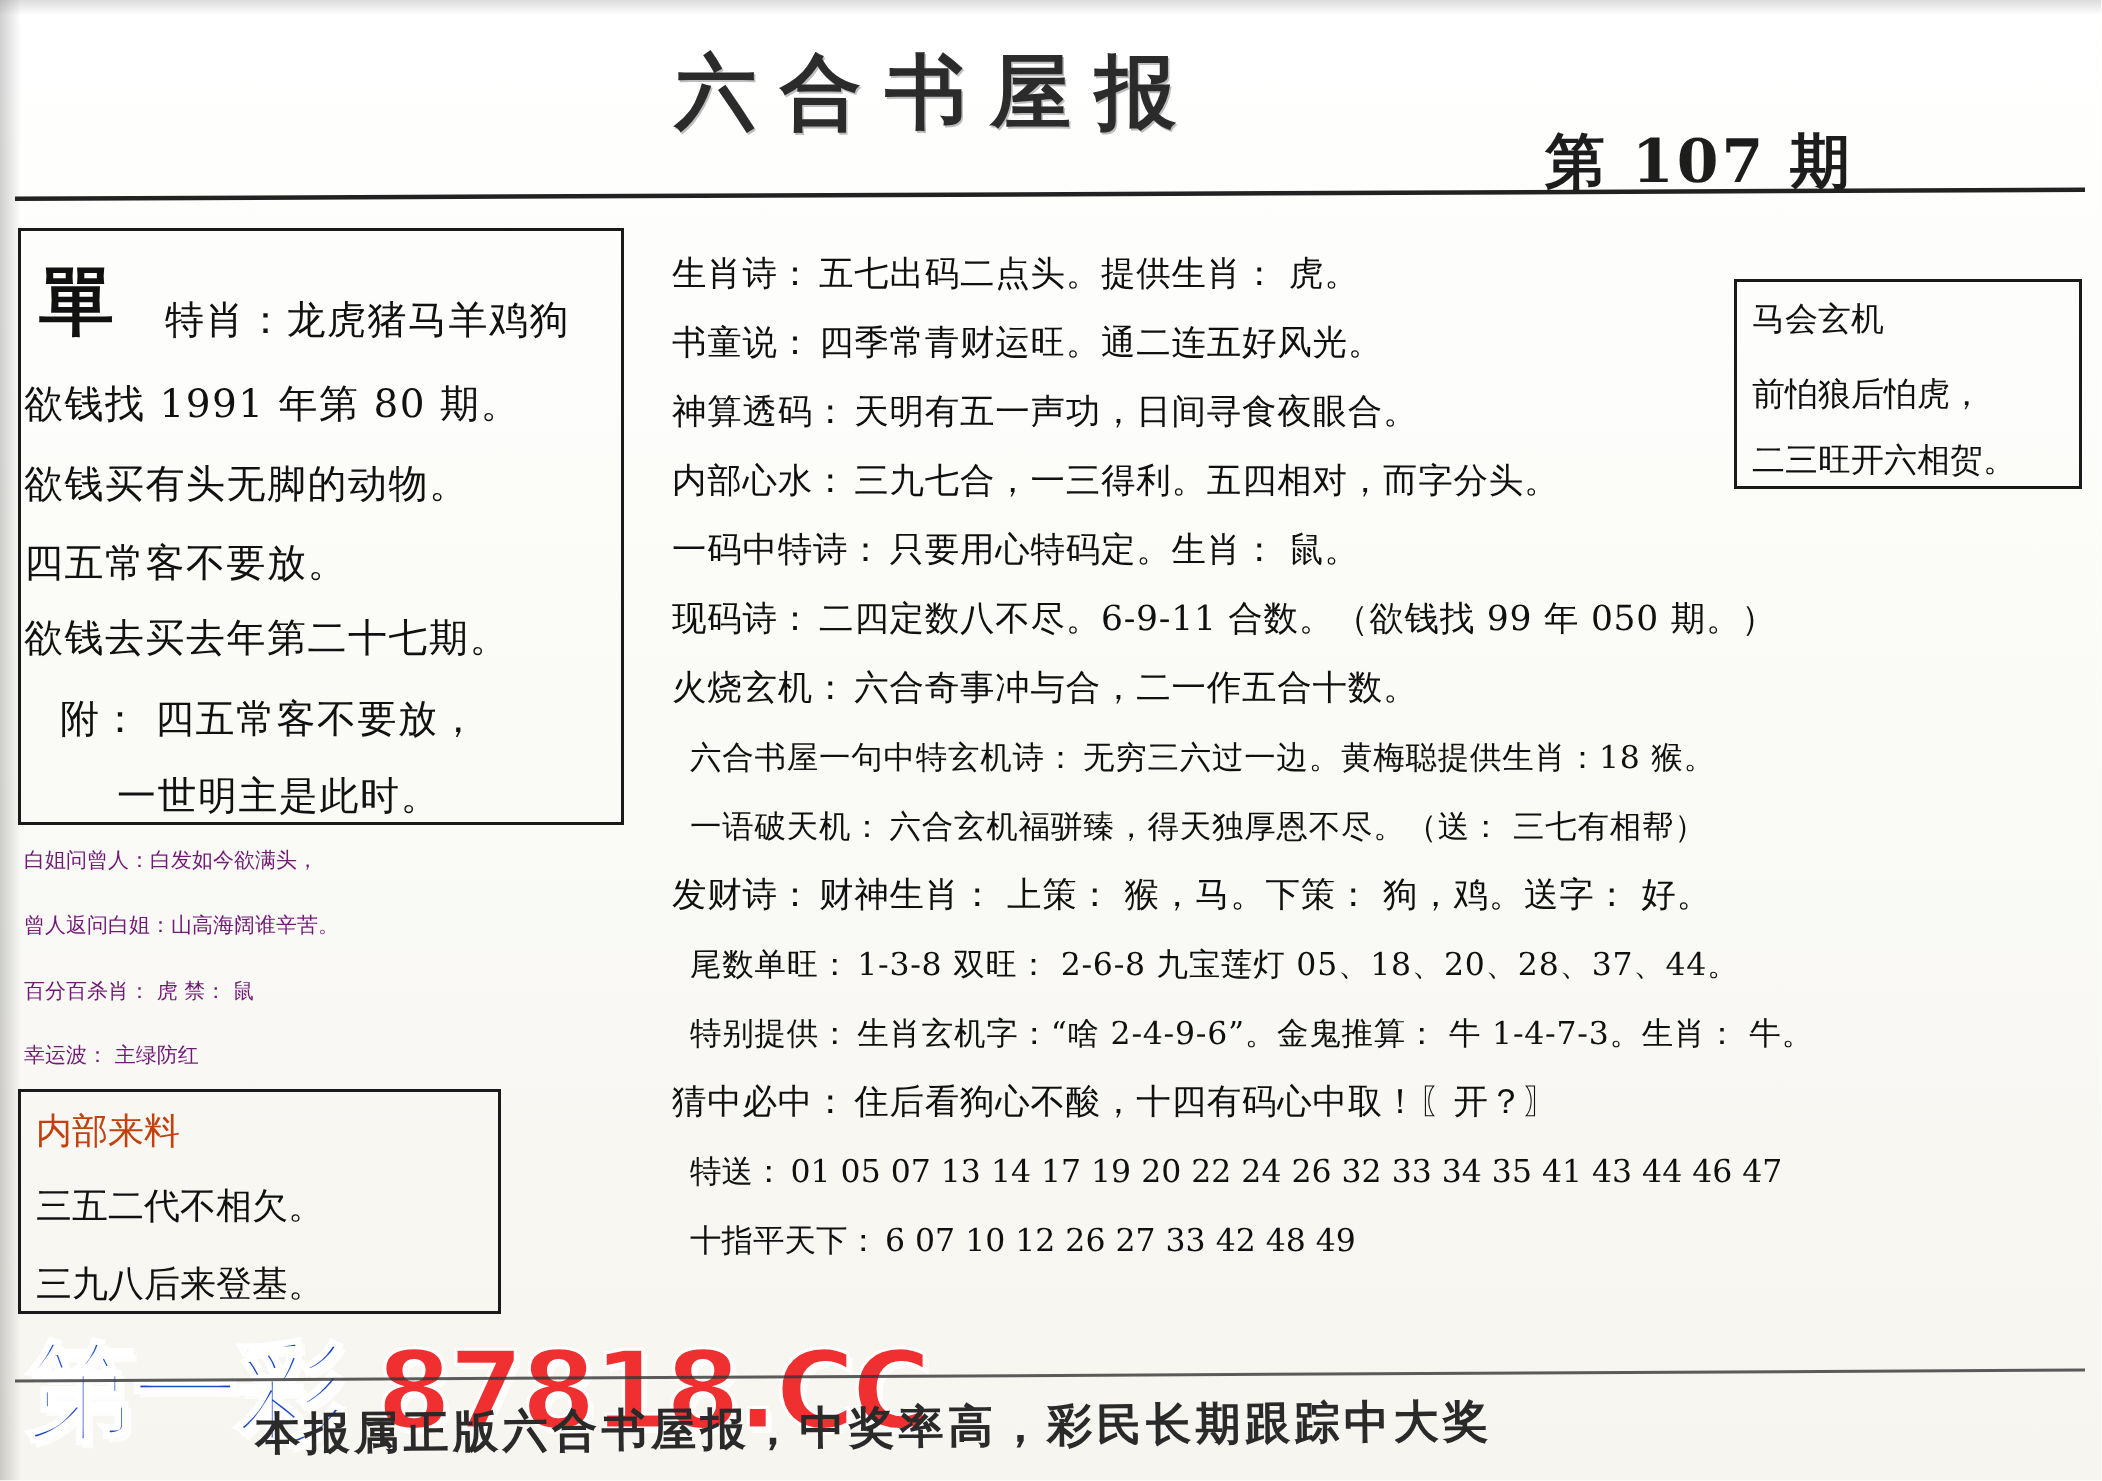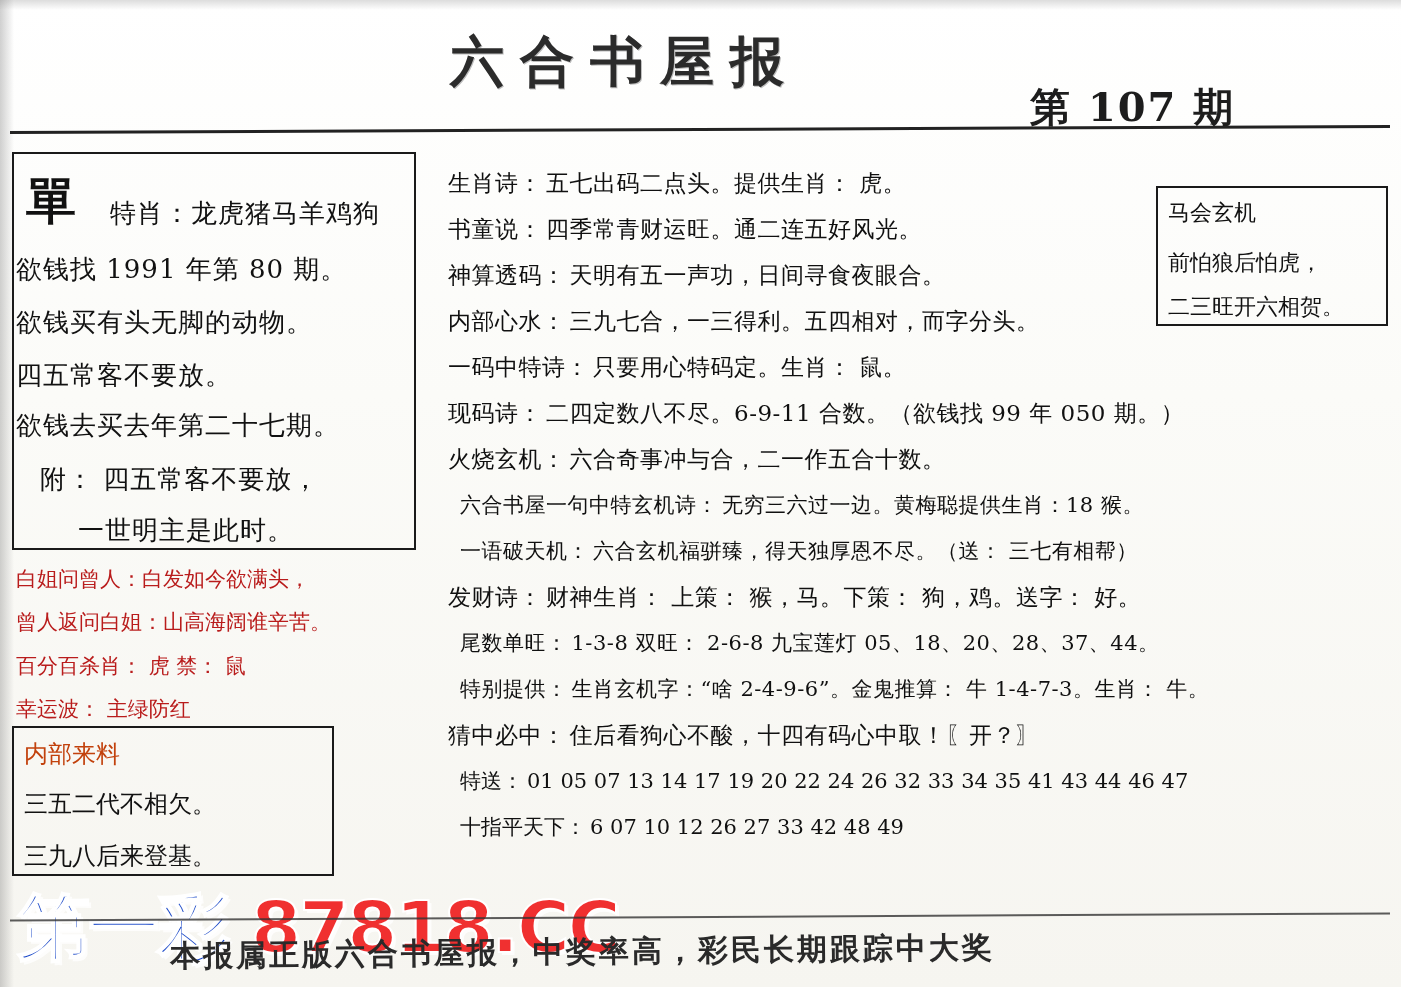--- a/index.html
+++ b/index.html
@@ -74,21 +74,21 @@
   .l1{top:252px}
   .l2{top:305px}
   .l3{top:358px}
   .l4{top:408px}
   .l5{top:462px;left:40px}
   .l6{top:513px;left:78px}
 
   .small-line{
     position:absolute;left:16px;
     font-family:"DejaVu Serif","Liberation Serif",serif;
-    font-size:21px;color:#b91c1c;white-space:nowrap;
+    font-size:14px;color:#701a75;white-space:nowrap;
   }
   .s1{top:565px}
   .s2{top:608px}
   .s3{top:652px}
   .s4{top:695px}
 
   .inner-box{
     position:absolute;left:12px;top:726px;width:322px;height:150px;
     border:2px solid #1a1a1a;box-sizing:border-box;
   }

